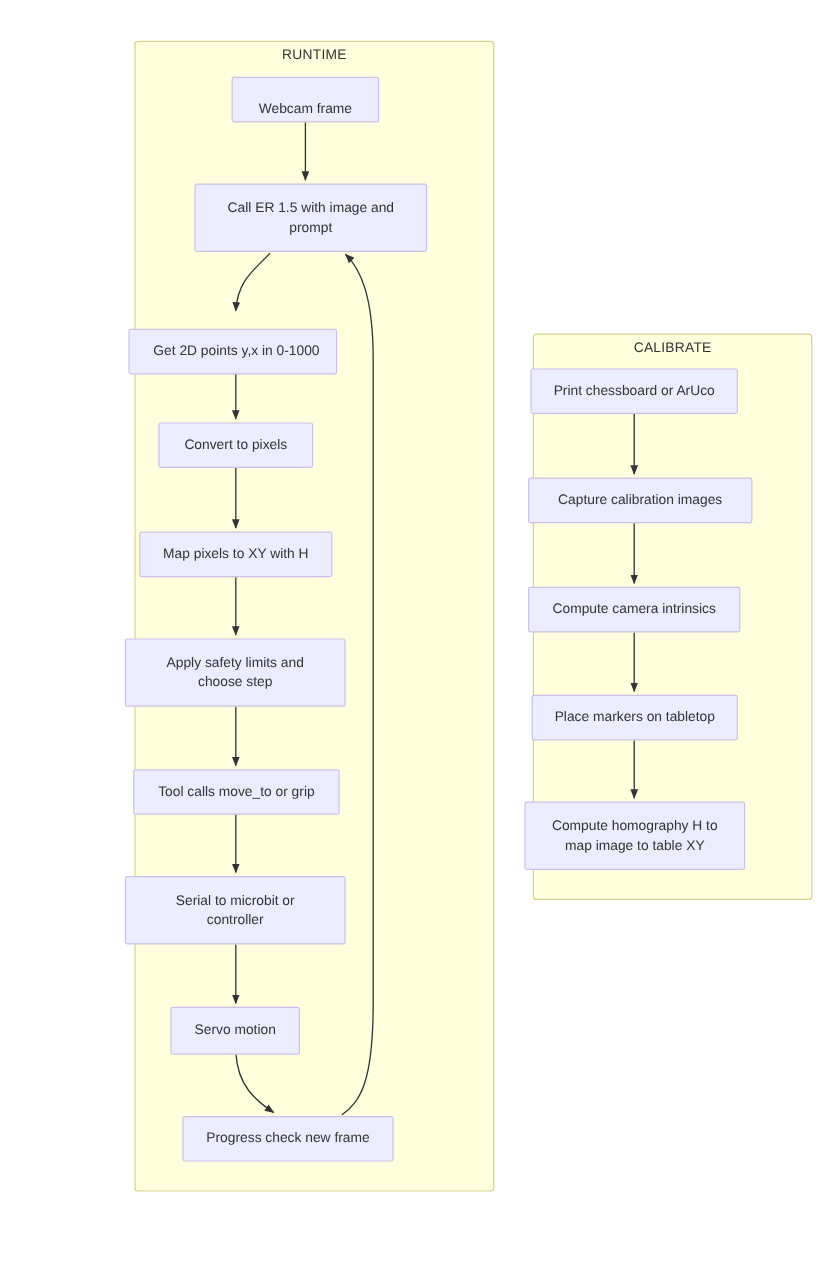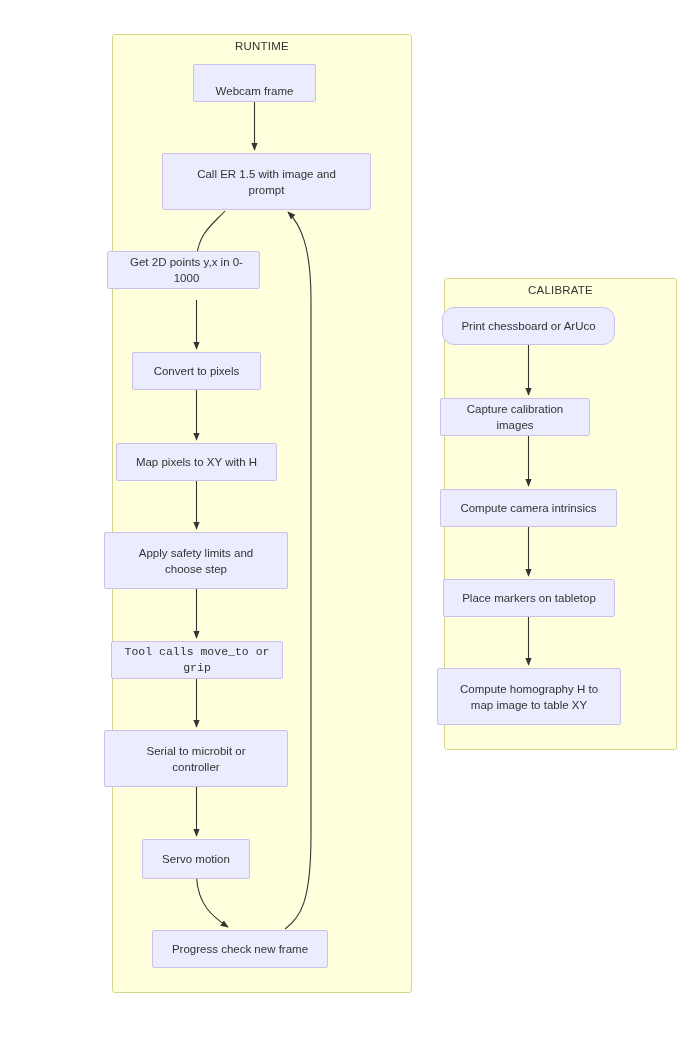--- a/index.html
+++ b/index.html
@@ -103,64 +103,64 @@
       <path d="M528.5,436 L528.5,486"></path>
       <path d="M528.5,527 L528.5,576"></path>
       <path d="M528.5,617 L528.5,665"></path>
     </g>
   </svg>
 
   <div class="node" style="left:193px; top:64px; width:123px; height:38px;align-items:flex-end;">
     <span>Webcam frame</span>
   </div>
 
-  <div class="node" style="left:162px; top:153px; width:209px; height:57px;">
+  <div class="node" style="left:162px; top:153px; width:194px; height:57px;">
     <span>Call ER 1.5 with image and
 prompt</span>
   </div>
 
-  <div class="node" style="left:107px; top:251px; width:153px; height:38px;padding-left:12px;">
+  <div class="node" style="left:107px; top:274px; width:174px; height:38px;padding-left:12px;">
     <span>Get 2D points y,x in 0-1000</span>
   </div>
 
   <div class="node" style="left:132px; top:352px; width:129px; height:38px;justify-content:center;">
     <span>Convert to pixels</span>
   </div>
 
   <div class="node" style="left:116px; top:443px; width:161px; height:38px;">
     <span>Map pixels to XY with H</span>
   </div>
 
   <div class="node" style="left:104px; top:532px; width:184px; height:57px;">
     <span>Apply safety limits and
 choose step</span>
   </div>
 
-  <div class="node" style="left:111px; top:641px; width:172px; height:38px;font-family:Liberation Mono, monospace;">
+  <div class="node" style="left:111px; top:641px; width:172px; height:38px;">
     <span>Tool calls move_to or grip</span>
   </div>
 
   <div class="node" style="left:104px; top:730px; width:184px; height:57px;">
     <span>Serial to microbit or
 controller</span>
   </div>
 
   <div class="node" style="left:142px; top:839px; width:108px; height:40px;">
     <span>Servo motion</span>
   </div>
 
   <div class="node" style="left:152px; top:930px; width:176px; height:38px;">
     <span>Progress check new frame</span>
   </div>
 
-  <div class="node" style="left:442px; top:307px; width:173px; height:38px;border-radius:12px;">
+  <div class="node" style="left:442px; top:307px; width:173px; height:38px;">
     <span>Print chessboard or ArUco</span>
   </div>
 
-  <div class="node" style="left:440px; top:398px; width:150px; height:38px;">
+  <div class="node" style="left:440px; top:398px; width:187px; height:38px;">
     <span>Capture calibration images</span>
   </div>
 
   <div class="node" style="left:443px; top:579px; width:172px; height:38px;">
     <span>Place markers on tabletop</span>
   </div>
 
   <div class="node" style="left:440px; top:489px; width:177px; height:38px;">
     <span>Compute camera intrinsics</span>
   </div>

